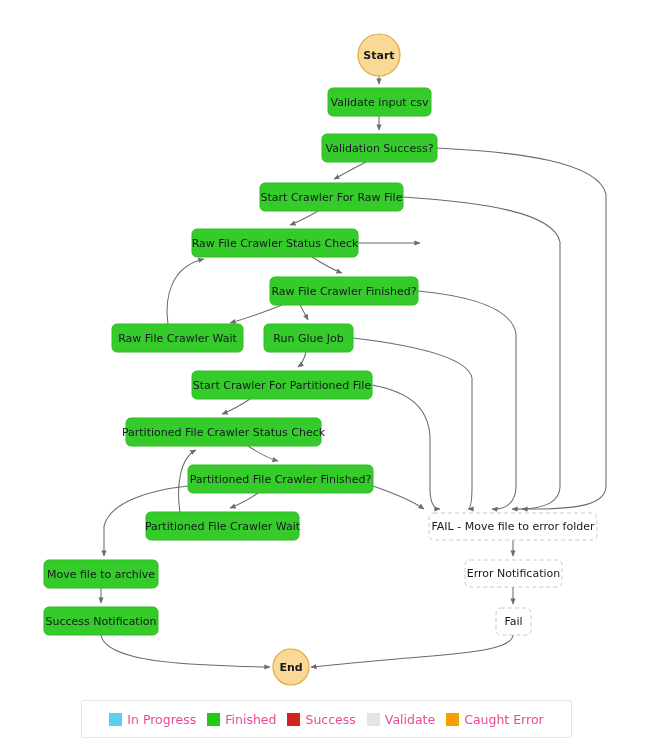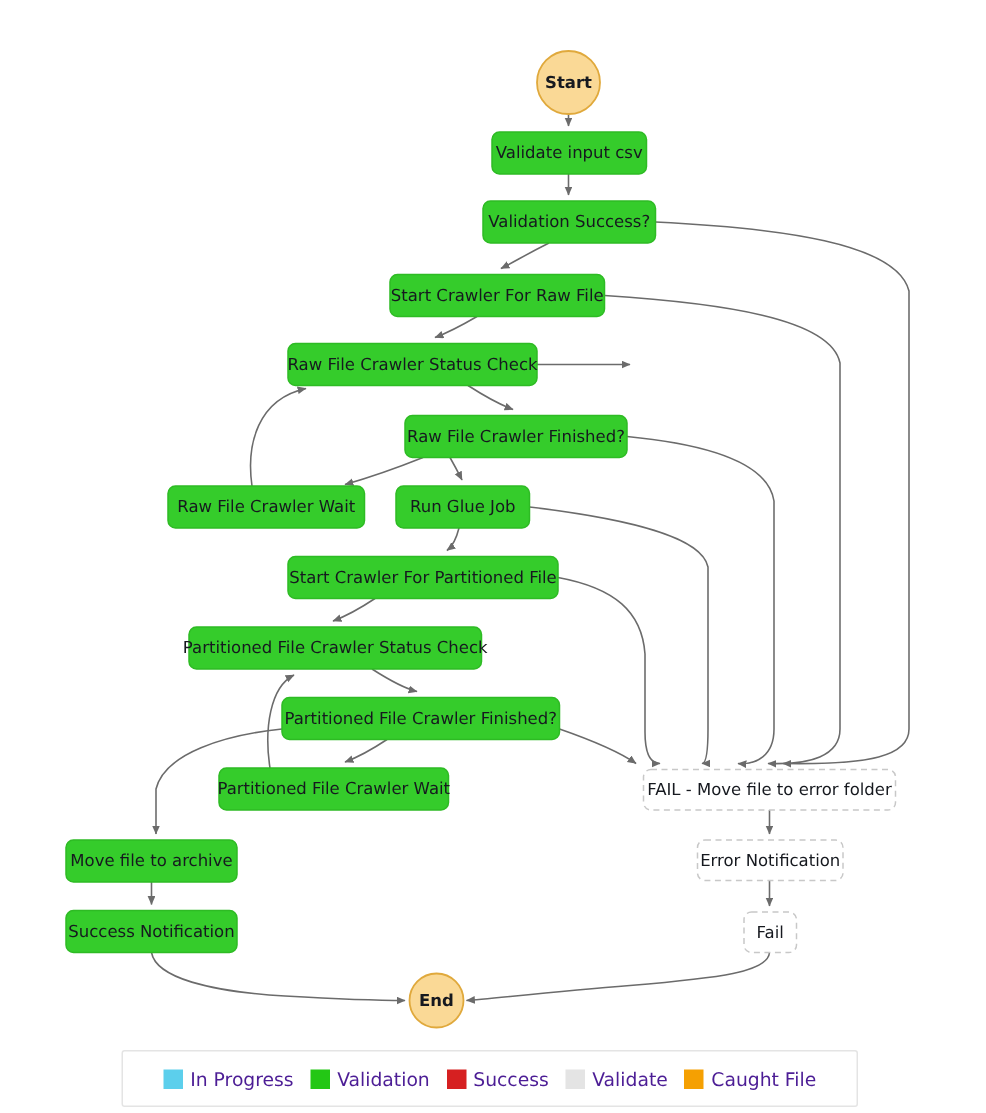--- a/index.html
+++ b/index.html
@@ -83,21 +83,21 @@
   }
   .legend-swatch {
     width: 13px;
     height: 13px;
     display: block;
     flex: none;
   }
   .legend-label {
     font-family: "DejaVu Sans", "Liberation Sans", sans-serif;
     font-size: 12.5px;
-    color: #4c1d95;
+    color: #ec4899;
     white-space: nowrap;
     text-align: center;
   }
 </style>
 </head>
 <body>
 
 <div id="graph-root">
   <svg class="graph-canvas" viewBox="0 0 657 742">
     <defs>
@@ -210,29 +210,29 @@
   </svg>
 
   <div class="legend-box" id="legend-box" style="left: 81px; top: 684px; width: 491px; height: 38px;">
     <div class="legend-items" id="legend-items">
         <div class="legend-item">
           <span class="legend-swatch" style="background: rgb(92, 207, 236);"></span>
           <span class="legend-label">In Progress</span>
         </div>
         <div class="legend-item">
           <span class="legend-swatch" style="background: rgb(35, 199, 21);"></span>
-          <span class="legend-label">Validation</span>
+          <span class="legend-label">Finished</span>
         </div>
         <div class="legend-item">
           <span class="legend-swatch" style="background: rgb(214, 32, 33);"></span>
           <span class="legend-label">Success</span>
         </div>
         <div class="legend-item">
           <span class="legend-swatch" style="background: rgb(228, 228, 228);"></span>
           <span class="legend-label">Validate</span>
         </div>
         <div class="legend-item">
           <span class="legend-swatch" style="background: rgb(245, 160, 2);"></span>
-          <span class="legend-label">Caught File</span>
+          <span class="legend-label">Caught Error</span>
         </div>
       </div>
   </div>
 </div>
 
 </body></html>

